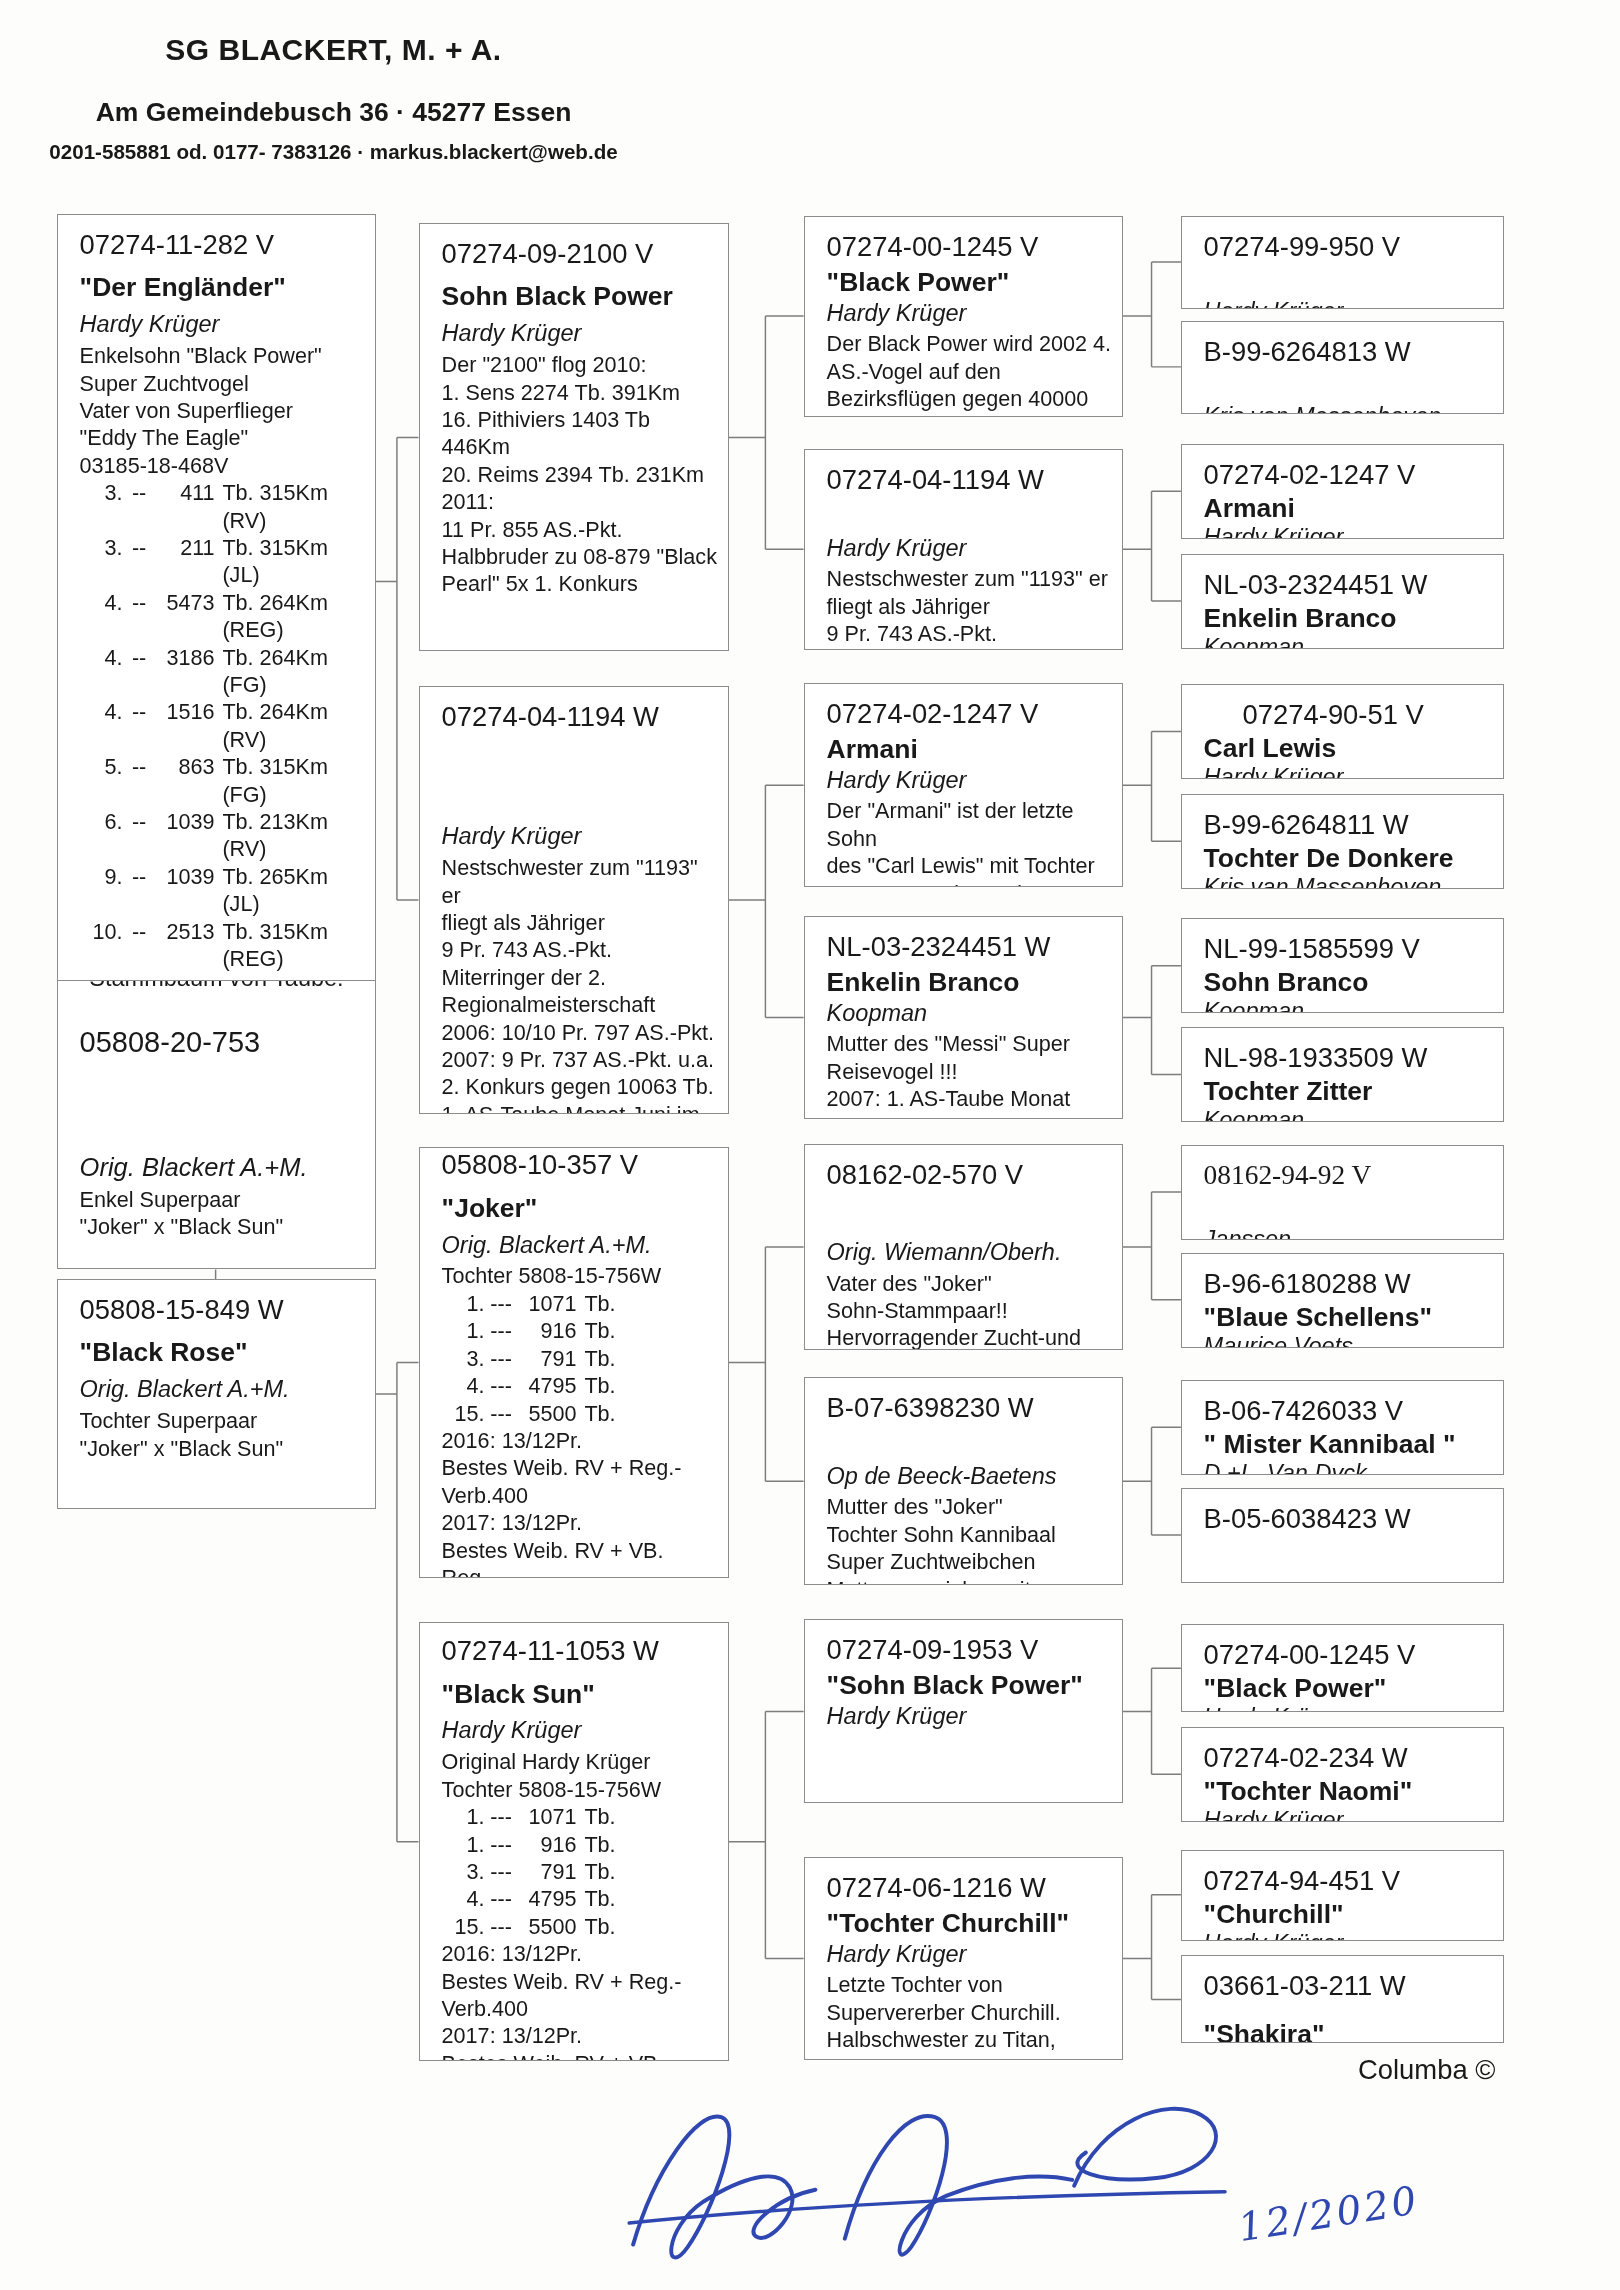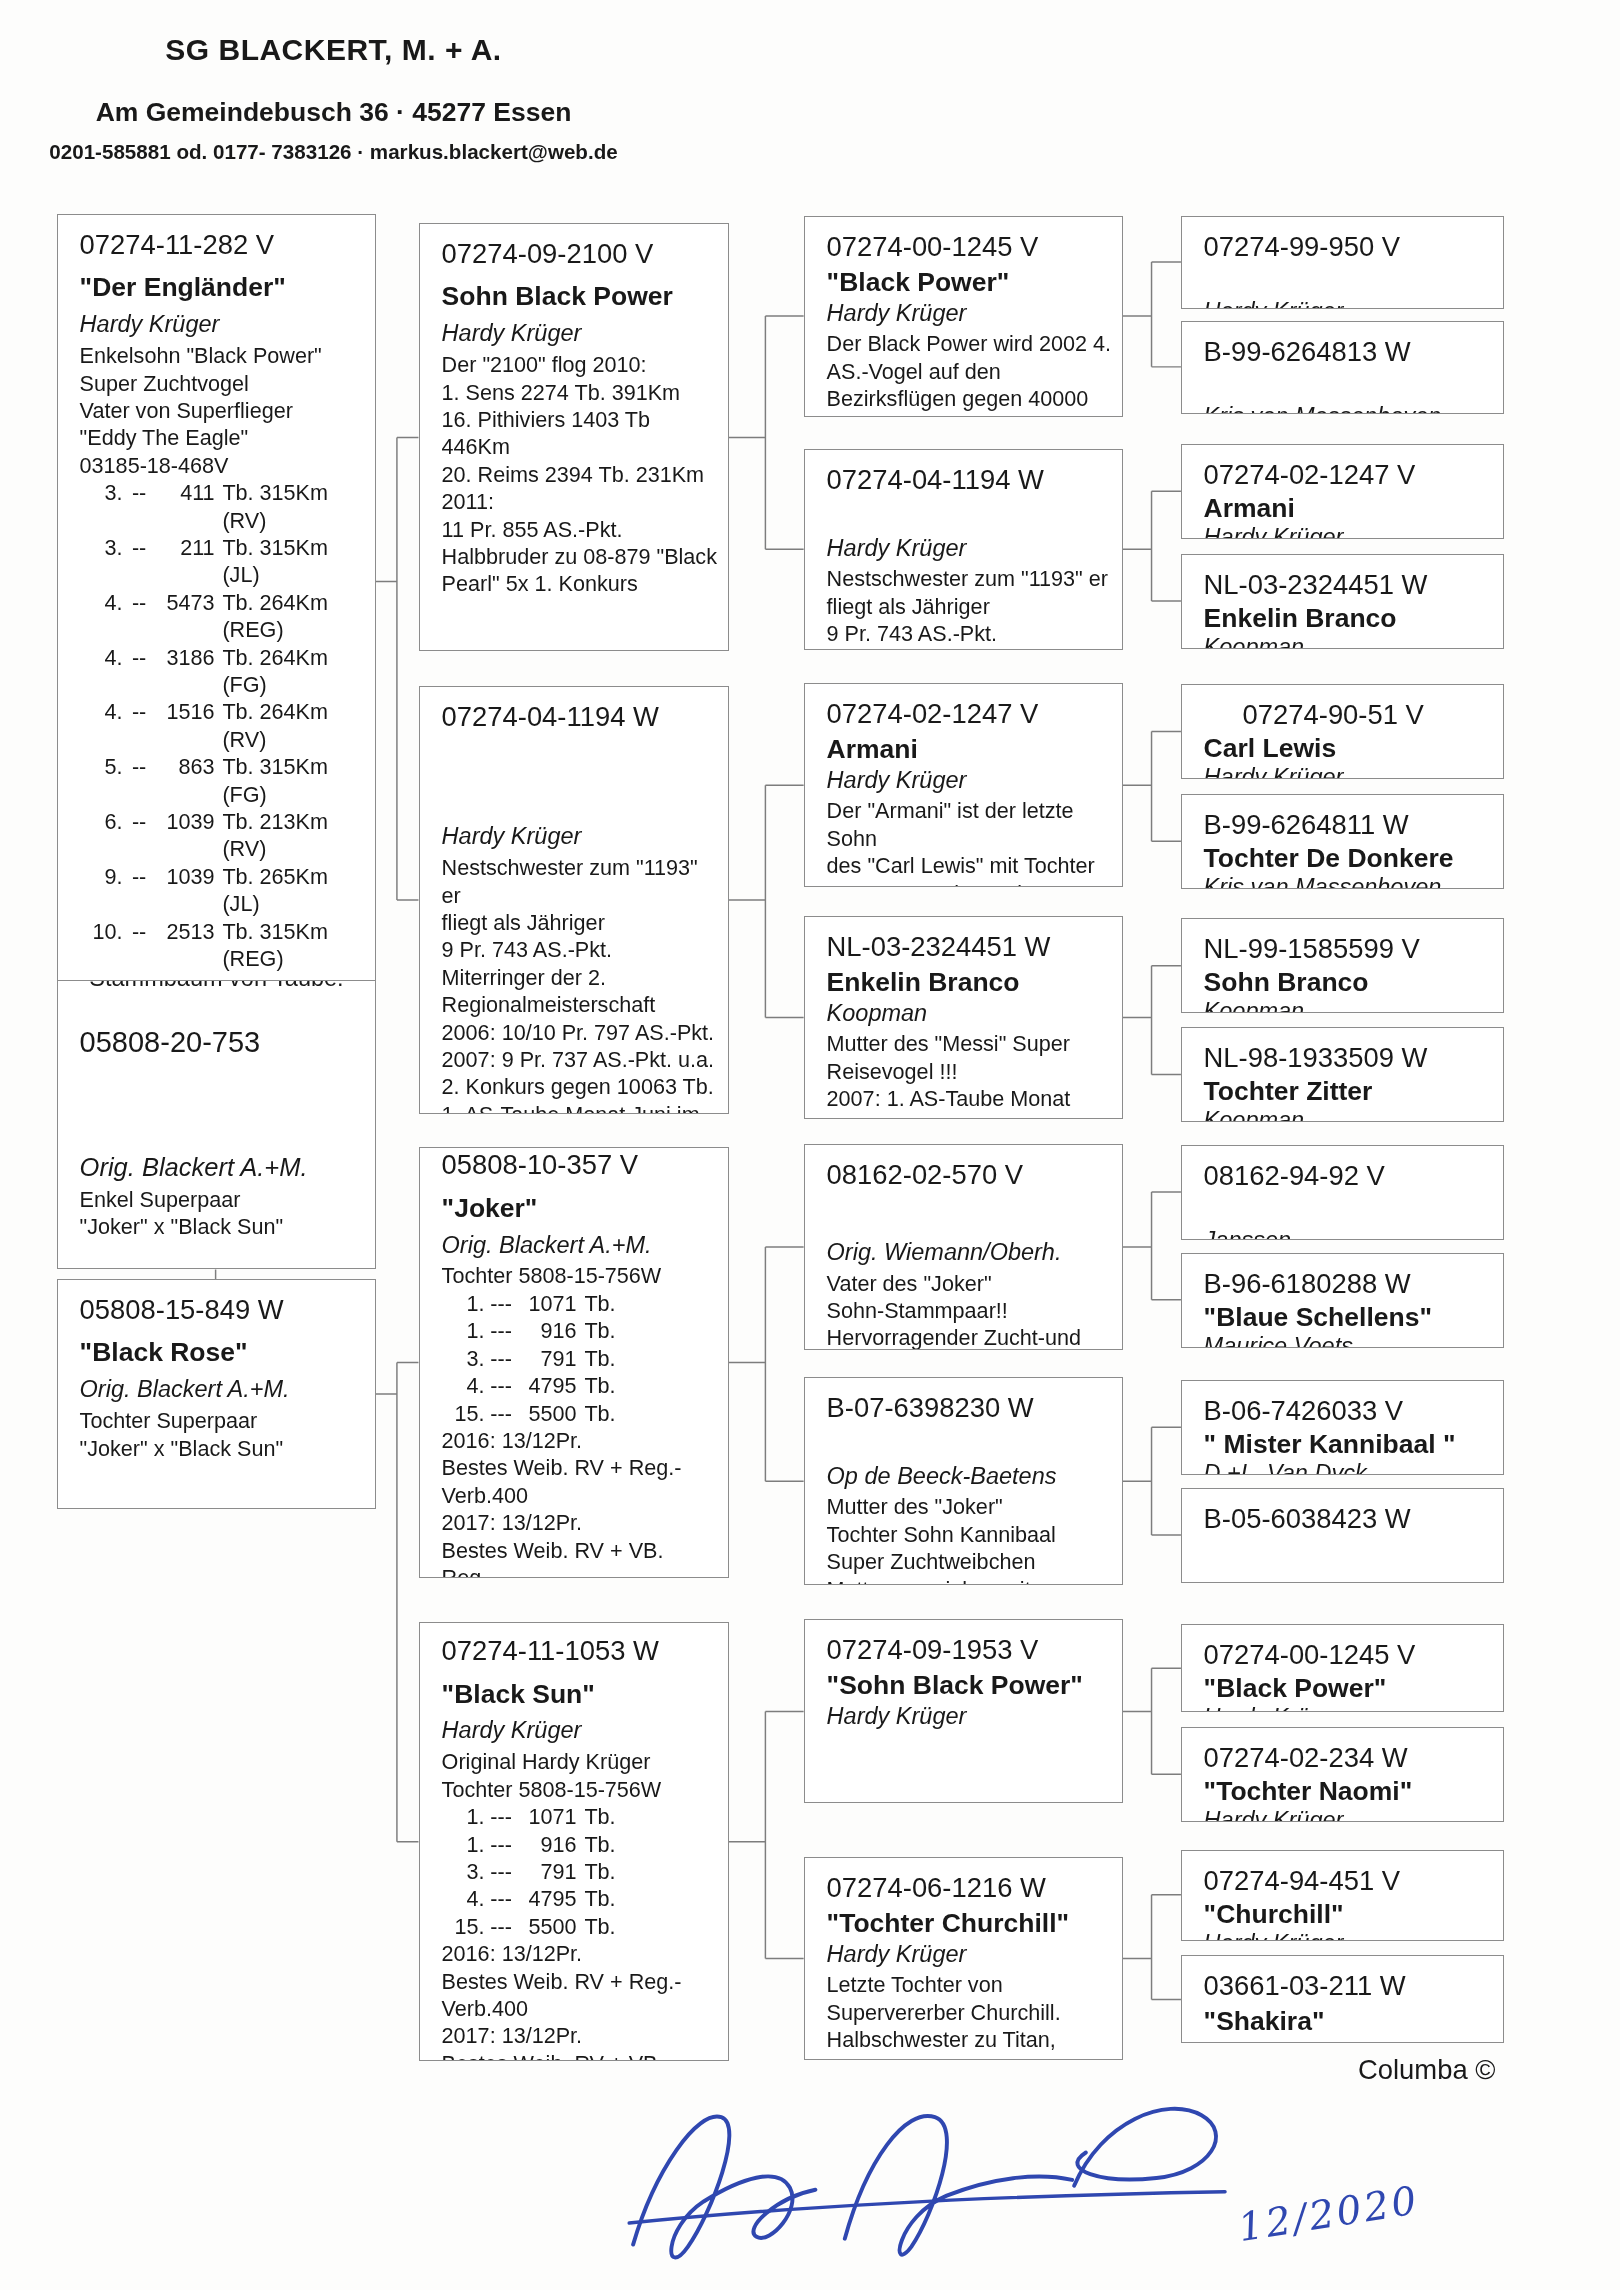--- a/index.html
+++ b/index.html
@@ -413,21 +413,21 @@
     <div class="ring" style="margin-bottom:2px;">NL-99-1585599 V</div>
     <div class="bname" style="margin-bottom:0;">Sohn Branco</div>
     <div class="breeder">Koopman</div>
   </div>
   <div class="box c4" style="top:1027px;height:95px;">
     <div class="ring" style="margin-bottom:2px;">NL-98-1933509 W</div>
     <div class="bname" style="margin-bottom:0;">Tochter Zitter</div>
     <div class="breeder">Koopman</div>
   </div>
   <div class="box c4" style="top:1145px;height:95px;">
-    <div class="ring" style="margin-bottom:2px;">08162-94-92 V</div>
+    <div class="ring" style="margin-bottom:2px;font-family:Liberation Serif, serif;">08162-94-92 V</div>
     <div class="bname gap" style="margin-bottom:0;"></div>
     <div class="breeder">Janssen</div>
   </div>
   <div class="box c4" style="top:1253px;height:95px;">
     <div class="ring" style="margin-bottom:2px;">B-96-6180288 W</div>
     <div class="bname" style="margin-bottom:0;">"Blaue Schellens"</div>
     <div class="breeder">Maurice Voets</div>
   </div>
   <div class="box c4" style="top:1380px;height:95px;">
     <div class="ring" style="margin-bottom:2px;">B-06-7426033 V</div>
@@ -448,21 +448,21 @@
     <div class="ring" style="margin-bottom:2px;">07274-02-234 W</div>
     <div class="bname" style="margin-bottom:0;">"Tochter Naomi"</div>
     <div class="breeder">Hardy Krüger</div>
   </div>
   <div class="box c4" style="top:1850px;height:91px;">
     <div class="ring" style="margin-bottom:2px;">07274-94-451 V</div>
     <div class="bname" style="margin-bottom:0;">"Churchill"</div>
     <div class="breeder">Hardy Krüger</div>
   </div>
   <div class="box c4" style="top:1955px;height:88px;">
-    <div class="ring" style="margin-bottom:4px;">03661-03-211 W</div>
+    <div class="ring" style="margin-bottom:17px;">03661-03-211 W</div>
     <div class="bname" style="margin-bottom:0;">"Shakira"</div>
     <div class="breeder"></div>
   </div>
 
   <div class="columba">Columba ©</div>
 
   <svg class="sig" width="1620" height="2291" viewBox="0 0 1653 2337">
     <g stroke="#2f47b0" fill="none" stroke-linecap="round">
       <path stroke-width="4" d="M646,2290 C668,2214 712,2152 736,2160 C760,2168 726,2258 702,2292
         C678,2326 676,2274 718,2246 C756,2222 794,2210 806,2232 C818,2254 786,2290 772,2282

